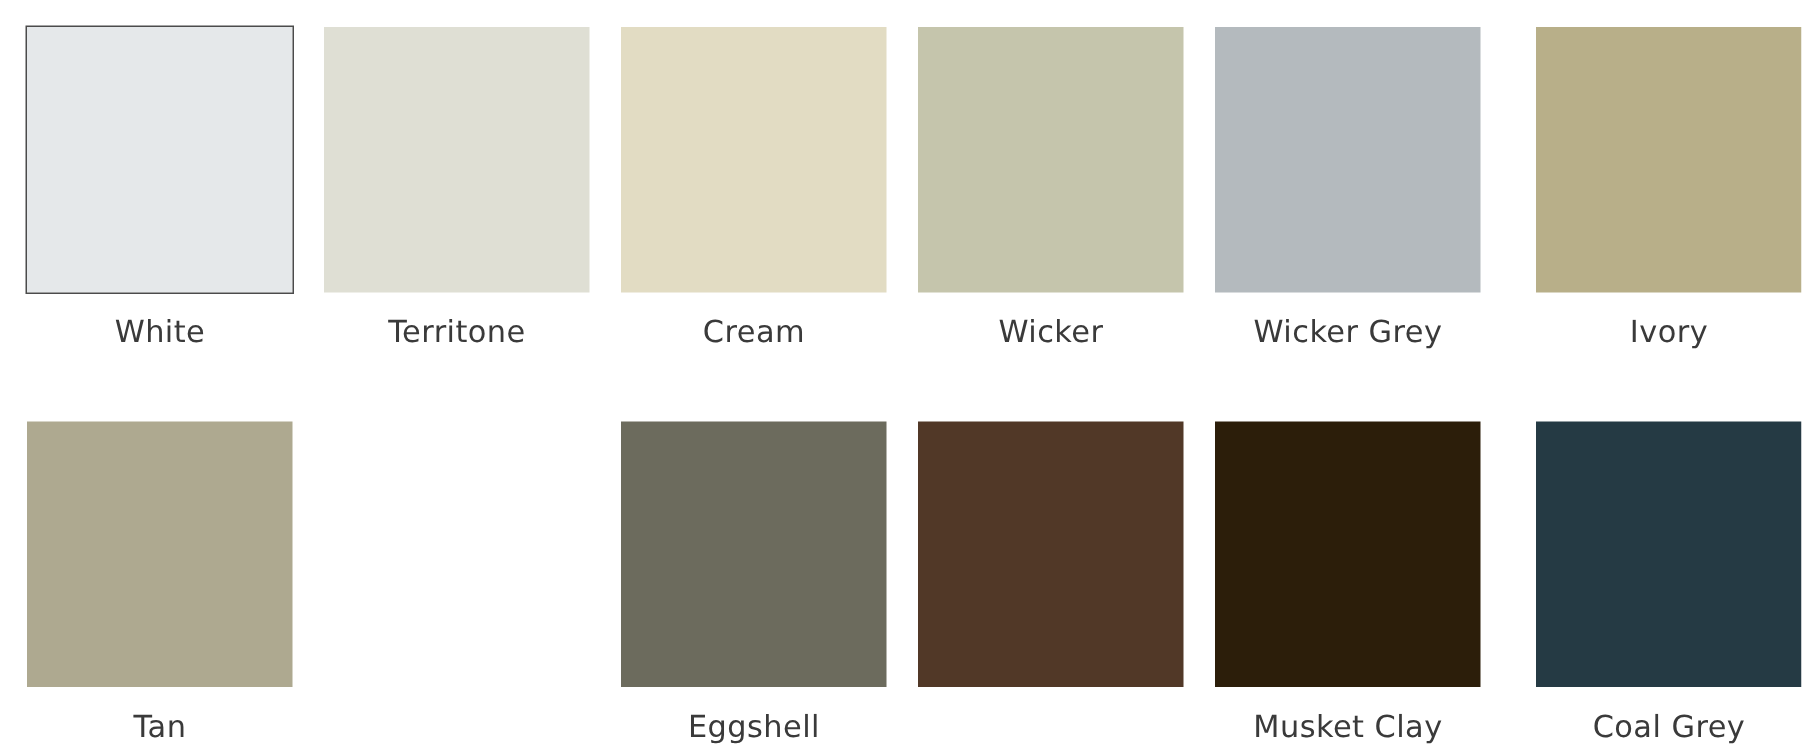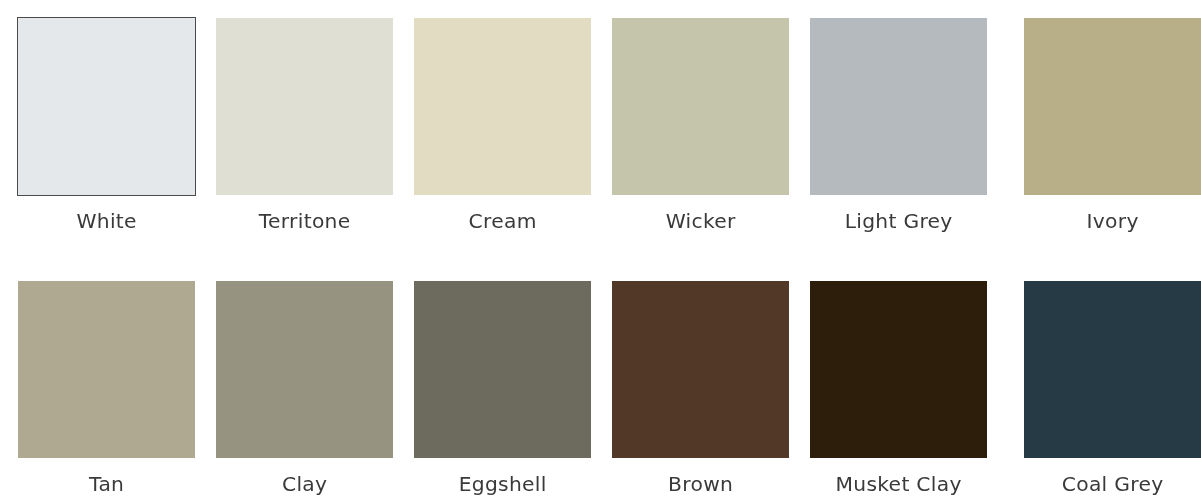--- a/index.html
+++ b/index.html
@@ -96,46 +96,41 @@
       <div class="swatch-label">Cream</div>
     </div>
 
     <div class="swatch-cell row-1 col-4">
       <div class="swatch-chip" style="background-color: rgb(197, 197, 172);"></div>
       <div class="swatch-label">Wicker</div>
     </div>
 
     <div class="swatch-cell row-1 col-5">
       <div class="swatch-chip" style="background-color: rgb(180, 186, 190);"></div>
-      <div class="swatch-label">Light Grey</div>
+      <div class="swatch-label">Wicker Grey</div>
     </div>
 
     <div class="swatch-cell row-1 col-6">
       <div class="swatch-chip" style="background-color: rgb(184, 175, 137);"></div>
       <div class="swatch-label">Ivory</div>
     </div>
 
     <div class="swatch-cell row-2 col-1">
       <div class="swatch-chip" style="background-color: rgb(174, 169, 144);"></div>
       <div class="swatch-label">Tan</div>
     </div>
 
-    <div class="swatch-cell row-2 col-2">
-      <div class="swatch-chip" style="background-color: rgb(150, 148, 128);"></div>
-      <div class="swatch-label">Clay</div>
-    </div>
 
     <div class="swatch-cell row-2 col-3">
       <div class="swatch-chip" style="background-color: rgb(108, 107, 93);"></div>
       <div class="swatch-label">Eggshell</div>
     </div>
 
     <div class="swatch-cell row-2 col-4">
       <div class="swatch-chip" style="background-color: rgb(81, 56, 39);"></div>
-      <div class="swatch-label">Brown</div>
     </div>
 
     <div class="swatch-cell row-2 col-5">
       <div class="swatch-chip" style="background-color: rgb(44, 30, 10);"></div>
       <div class="swatch-label">Musket Clay</div>
     </div>
 
     <div class="swatch-cell row-2 col-6">
       <div class="swatch-chip" style="background-color: rgb(37, 58, 68);"></div>
       <div class="swatch-label">Coal Grey</div>

